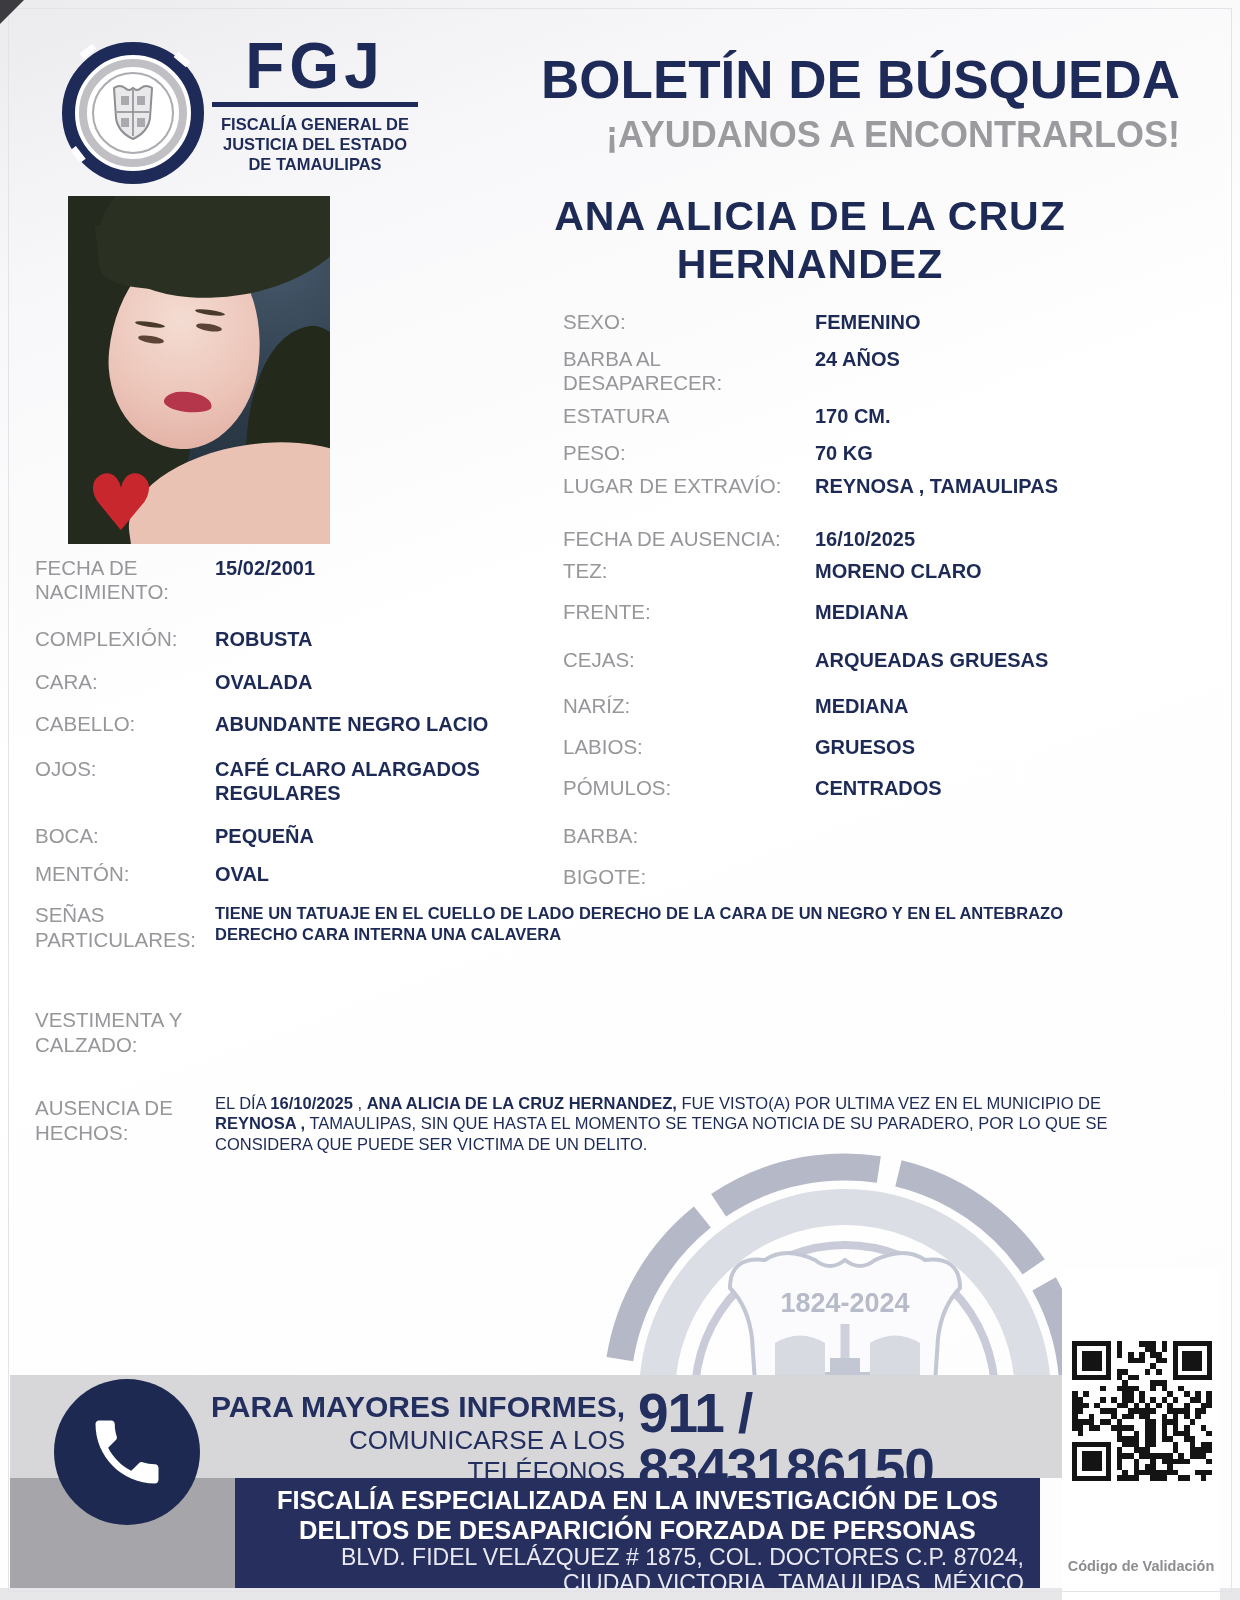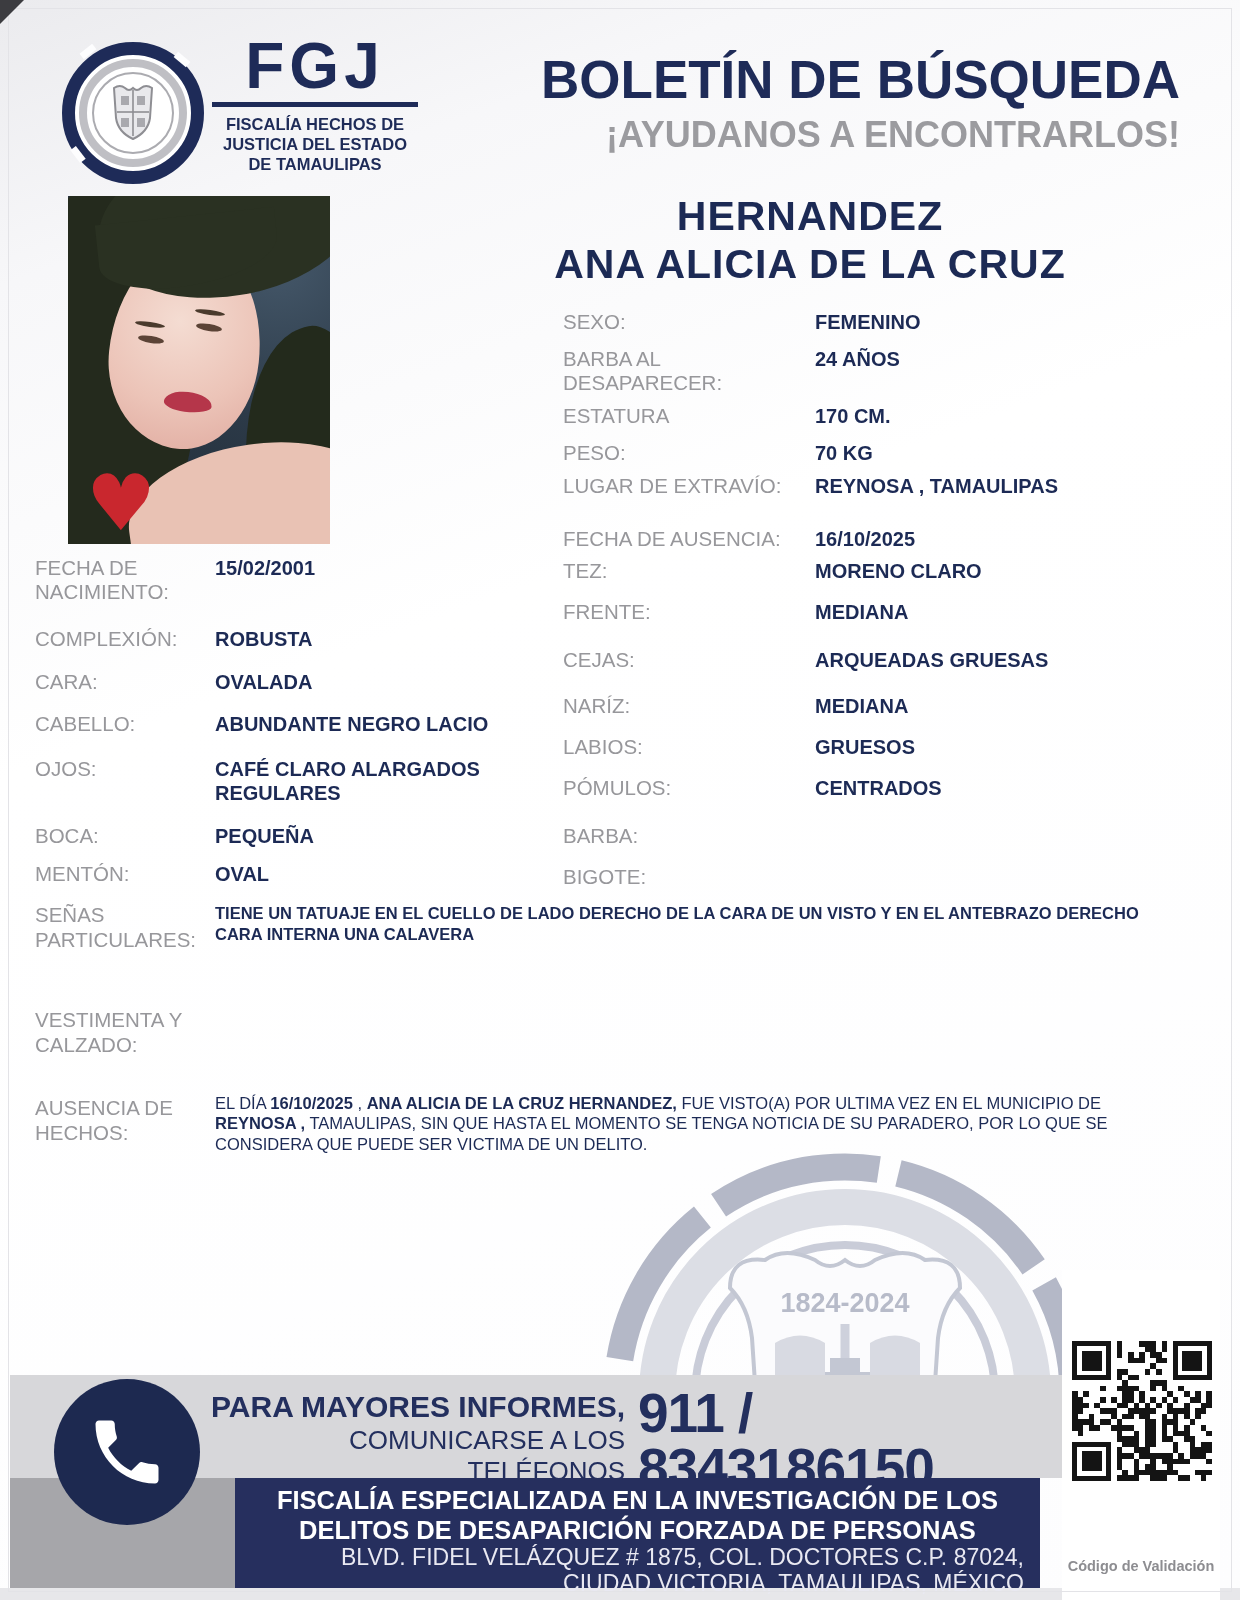--- a/index.html
+++ b/index.html
@@ -140,33 +140,33 @@
       <rect x="13" y="12" width="8" height="9" fill="#a9a9ae"></rect>
       <rect x="29" y="12" width="8" height="9" fill="#a9a9ae"></rect>
       <rect x="13" y="34" width="8" height="9" fill="#a9a9ae"></rect>
       <rect x="29" y="34" width="8" height="9" fill="#a9a9ae"></rect>
     </svg>
   </div>
 
   <div class="logo-text">
     <div class="logo-fgj">FGJ</div>
     <div class="logo-rule"></div>
-    <div class="logo-org">FISCALÍA HECHOS DE</div>
+    <div class="logo-org">FISCALÍA GENERAL DE</div>
     <div class="logo-org">JUSTICIA DEL ESTADO</div>
     <div class="logo-org">DE TAMAULIPAS</div>
   </div>
 
   <div class="title-wrap">
     <div class="main-title">BOLETÍN DE BÚSQUEDA</div>
     <div class="sub-title">¡AYUDANOS A ENCONTRARLOS!</div>
   </div>
 
   <div class="name-wrap">
+    <div class="name-line">ANA ALICIA DE LA CRUZ</div>
     <div class="name-line">HERNANDEZ</div>
-    <div class="name-line">ANA ALICIA DE LA CRUZ</div>
   </div>
 
   <div class="photo">
     <div class="ph-hair-l"></div>
     <div class="ph-hair-r"></div>
     <div class="ph-shoulder"></div>
     <div class="ph-face"></div>
     <div class="ph-hair-t"></div>
     <div class="ph-fringe"></div>
     <div class="ph-brow b1"></div>
@@ -260,21 +260,21 @@
     </div>
   <div class="frow lcol lr6">
       <span class="flabel">MENTÓN:</span>
       <span class="fvalue">OVAL</span>
     </div>
 
   <div class="block-label senas-label">
     <div>SEÑAS</div>
     <div>PARTICULARES:</div>
   </div>
-  <div class="senas-text">TIENE UN TATUAJE EN EL CUELLO DE LADO DERECHO DE LA CARA DE UN VISTO Y EN EL ANTEBRAZO DERECHO CARA INTERNA UNA CALAVERA</div>
+  <div class="senas-text">TIENE UN TATUAJE EN EL CUELLO DE LADO DERECHO DE LA CARA DE UN NEGRO Y EN EL ANTEBRAZO DERECHO CARA INTERNA UNA CALAVERA</div>
 
   <div class="block-label vest-label">
     <div>VESTIMENTA Y</div>
     <div>CALZADO:</div>
   </div>
 
   <div class="block-label res-label">
     <div>AUSENCIA DE</div>
     <div>HECHOS:</div>
   </div>

